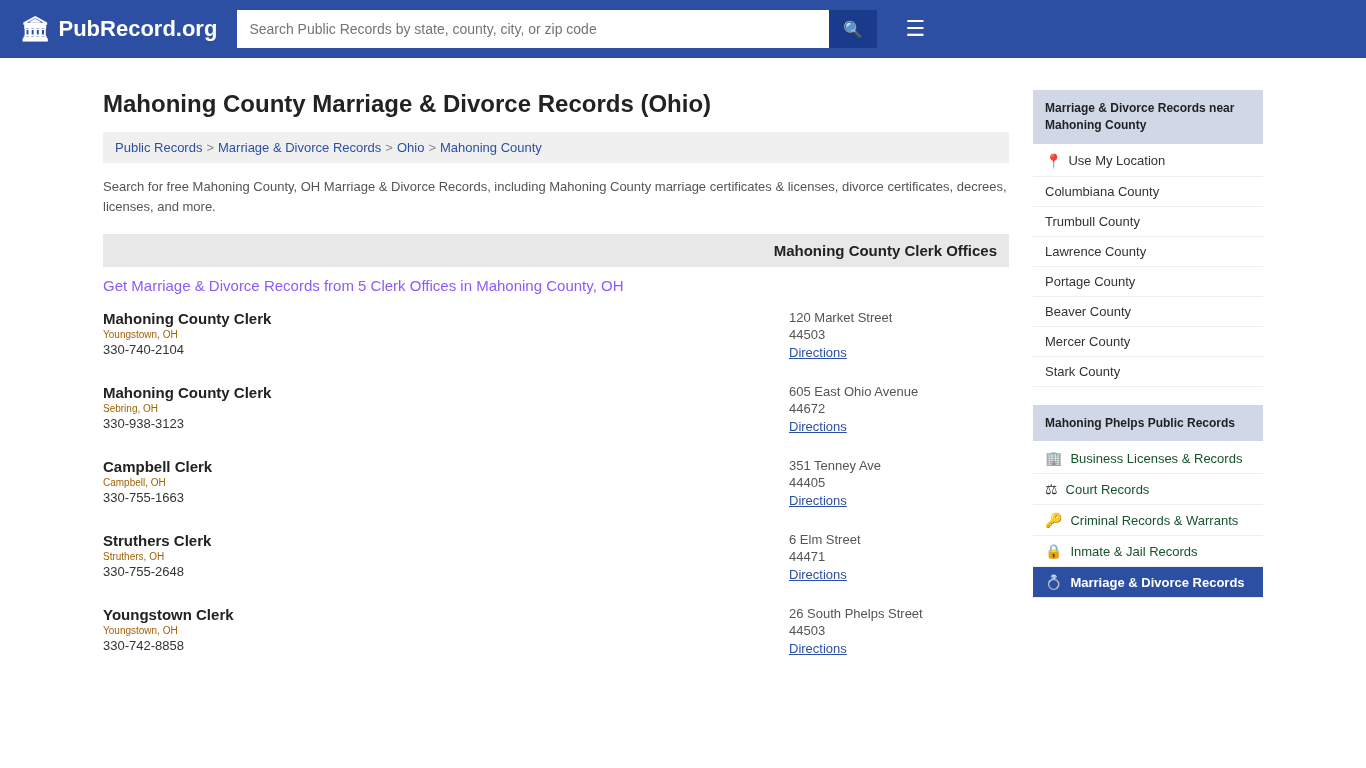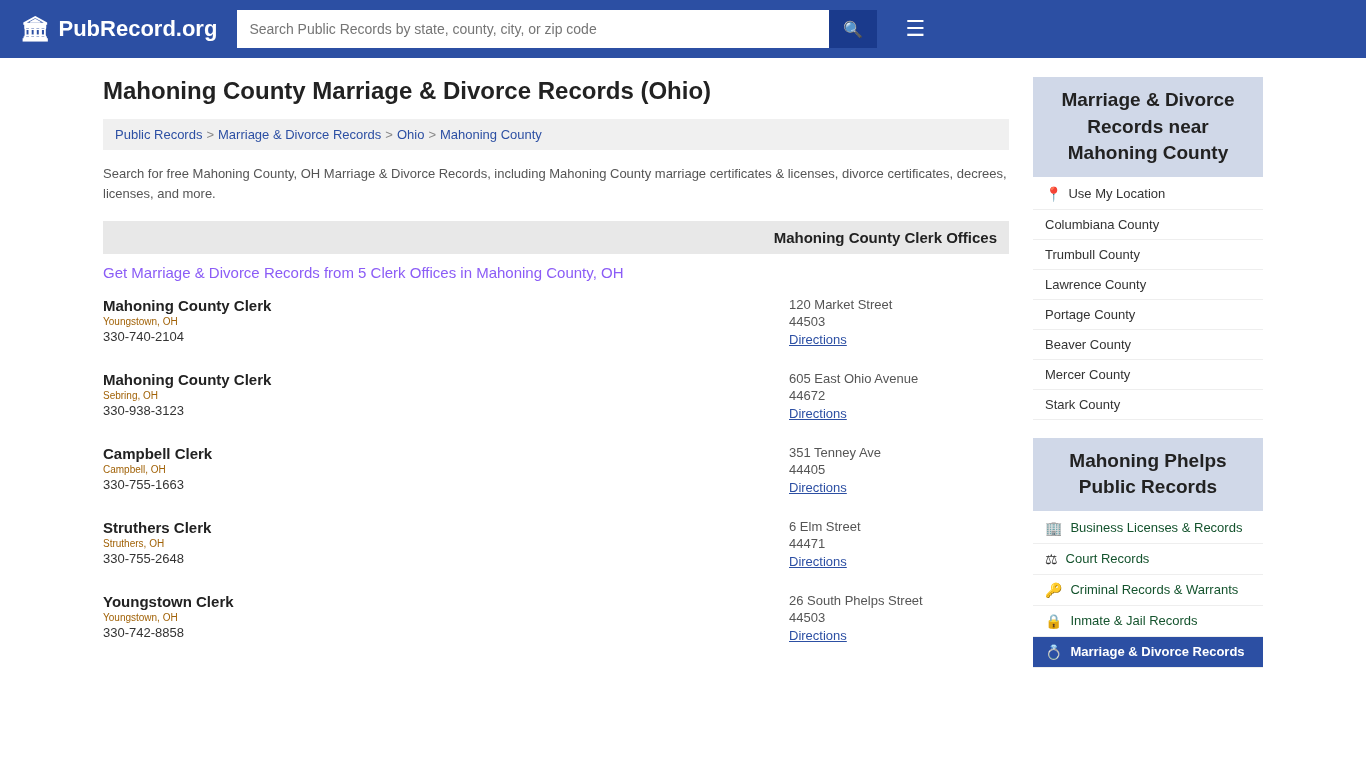--- a/index.html
+++ b/index.html
@@ -55,22 +55,22 @@
       border: none;
       color: #fff;
       font-size: 22px;
       cursor: pointer;
       margin-left: 8px;
     }
 
     
     .main-container {
       max-width: 1200px;
-      margin: 9px auto;
-      padding: 10px 20px;
+      margin: 0 auto;
+      padding: 32px 20px;
       display: flex;
       gap: 24px;
     }
 
     
     .content-area {
       flex: 1;
       min-width: 0;
     }
     .page-title {
@@ -164,25 +164,24 @@
 
     
     .sidebar {
       width: 230px;
       flex-shrink: 0;
     }
     .sidebar-section-header {
       background: #d0d8e8;
       padding: 10px 12px;
       font-weight: bold;
-      font-size: 19px;
+      font-size: 12px;
       color: #222;
       margin-bottom: 2px;
       line-height: 1.4;
-      text-align: center;
     }
     .sidebar-list {
       list-style: none;
       margin-bottom: 18px;
     }
     .sidebar-list li {
       padding: 7px 12px;
       font-size: 13px;
       color: #333;
       border-bottom: 1px solid #eee;

